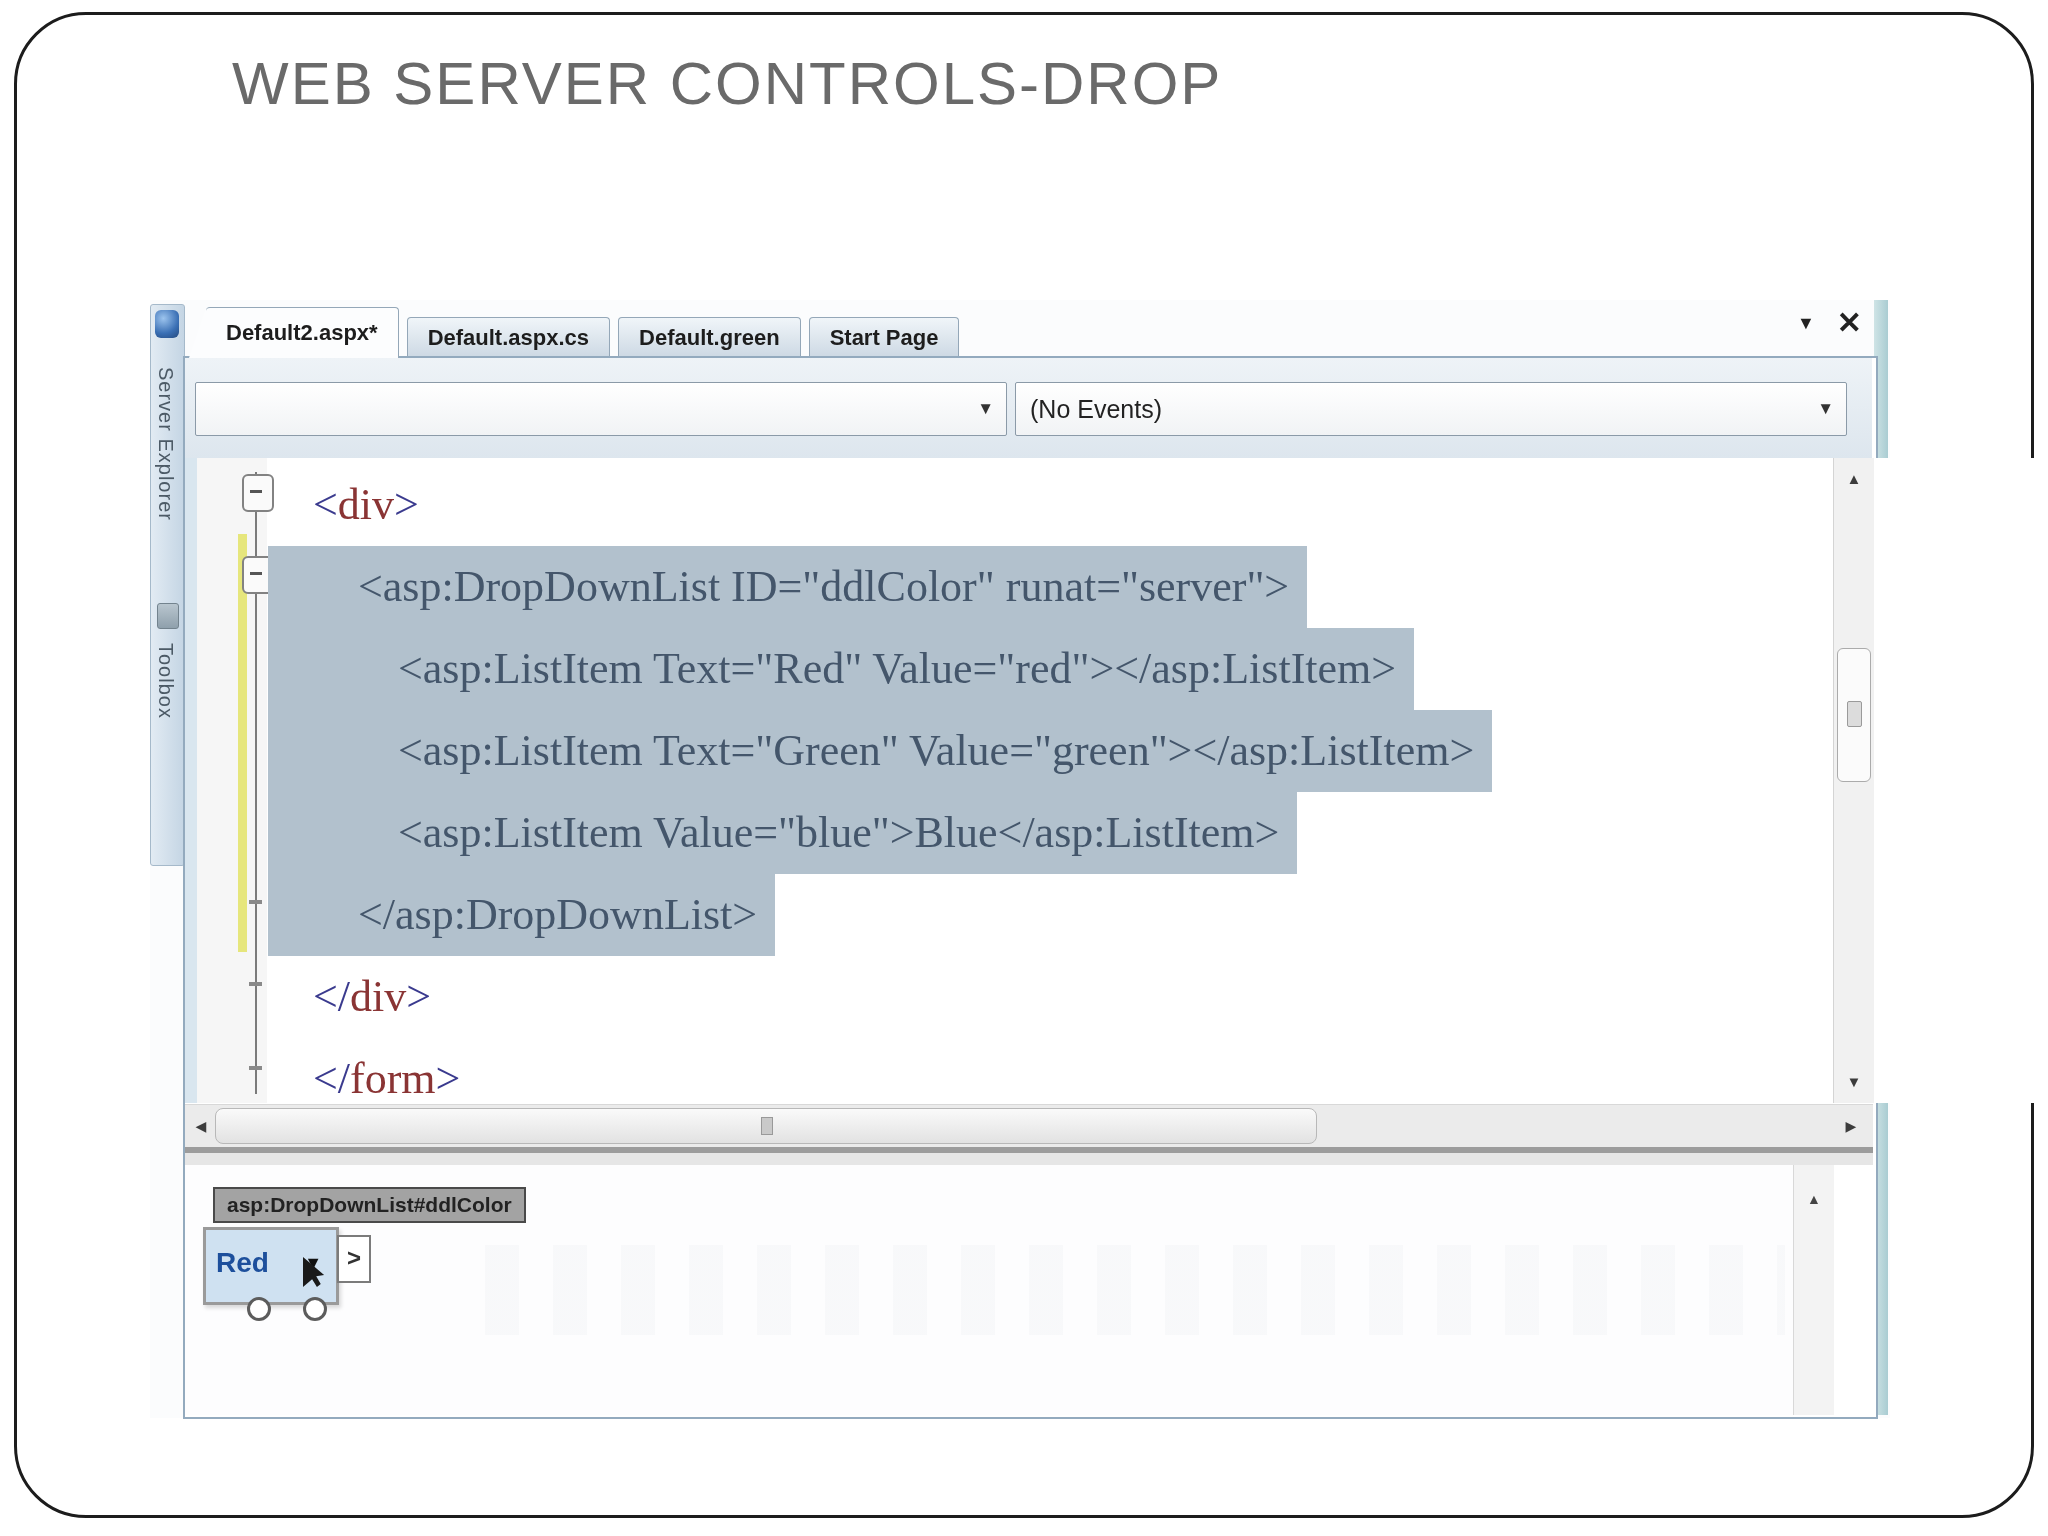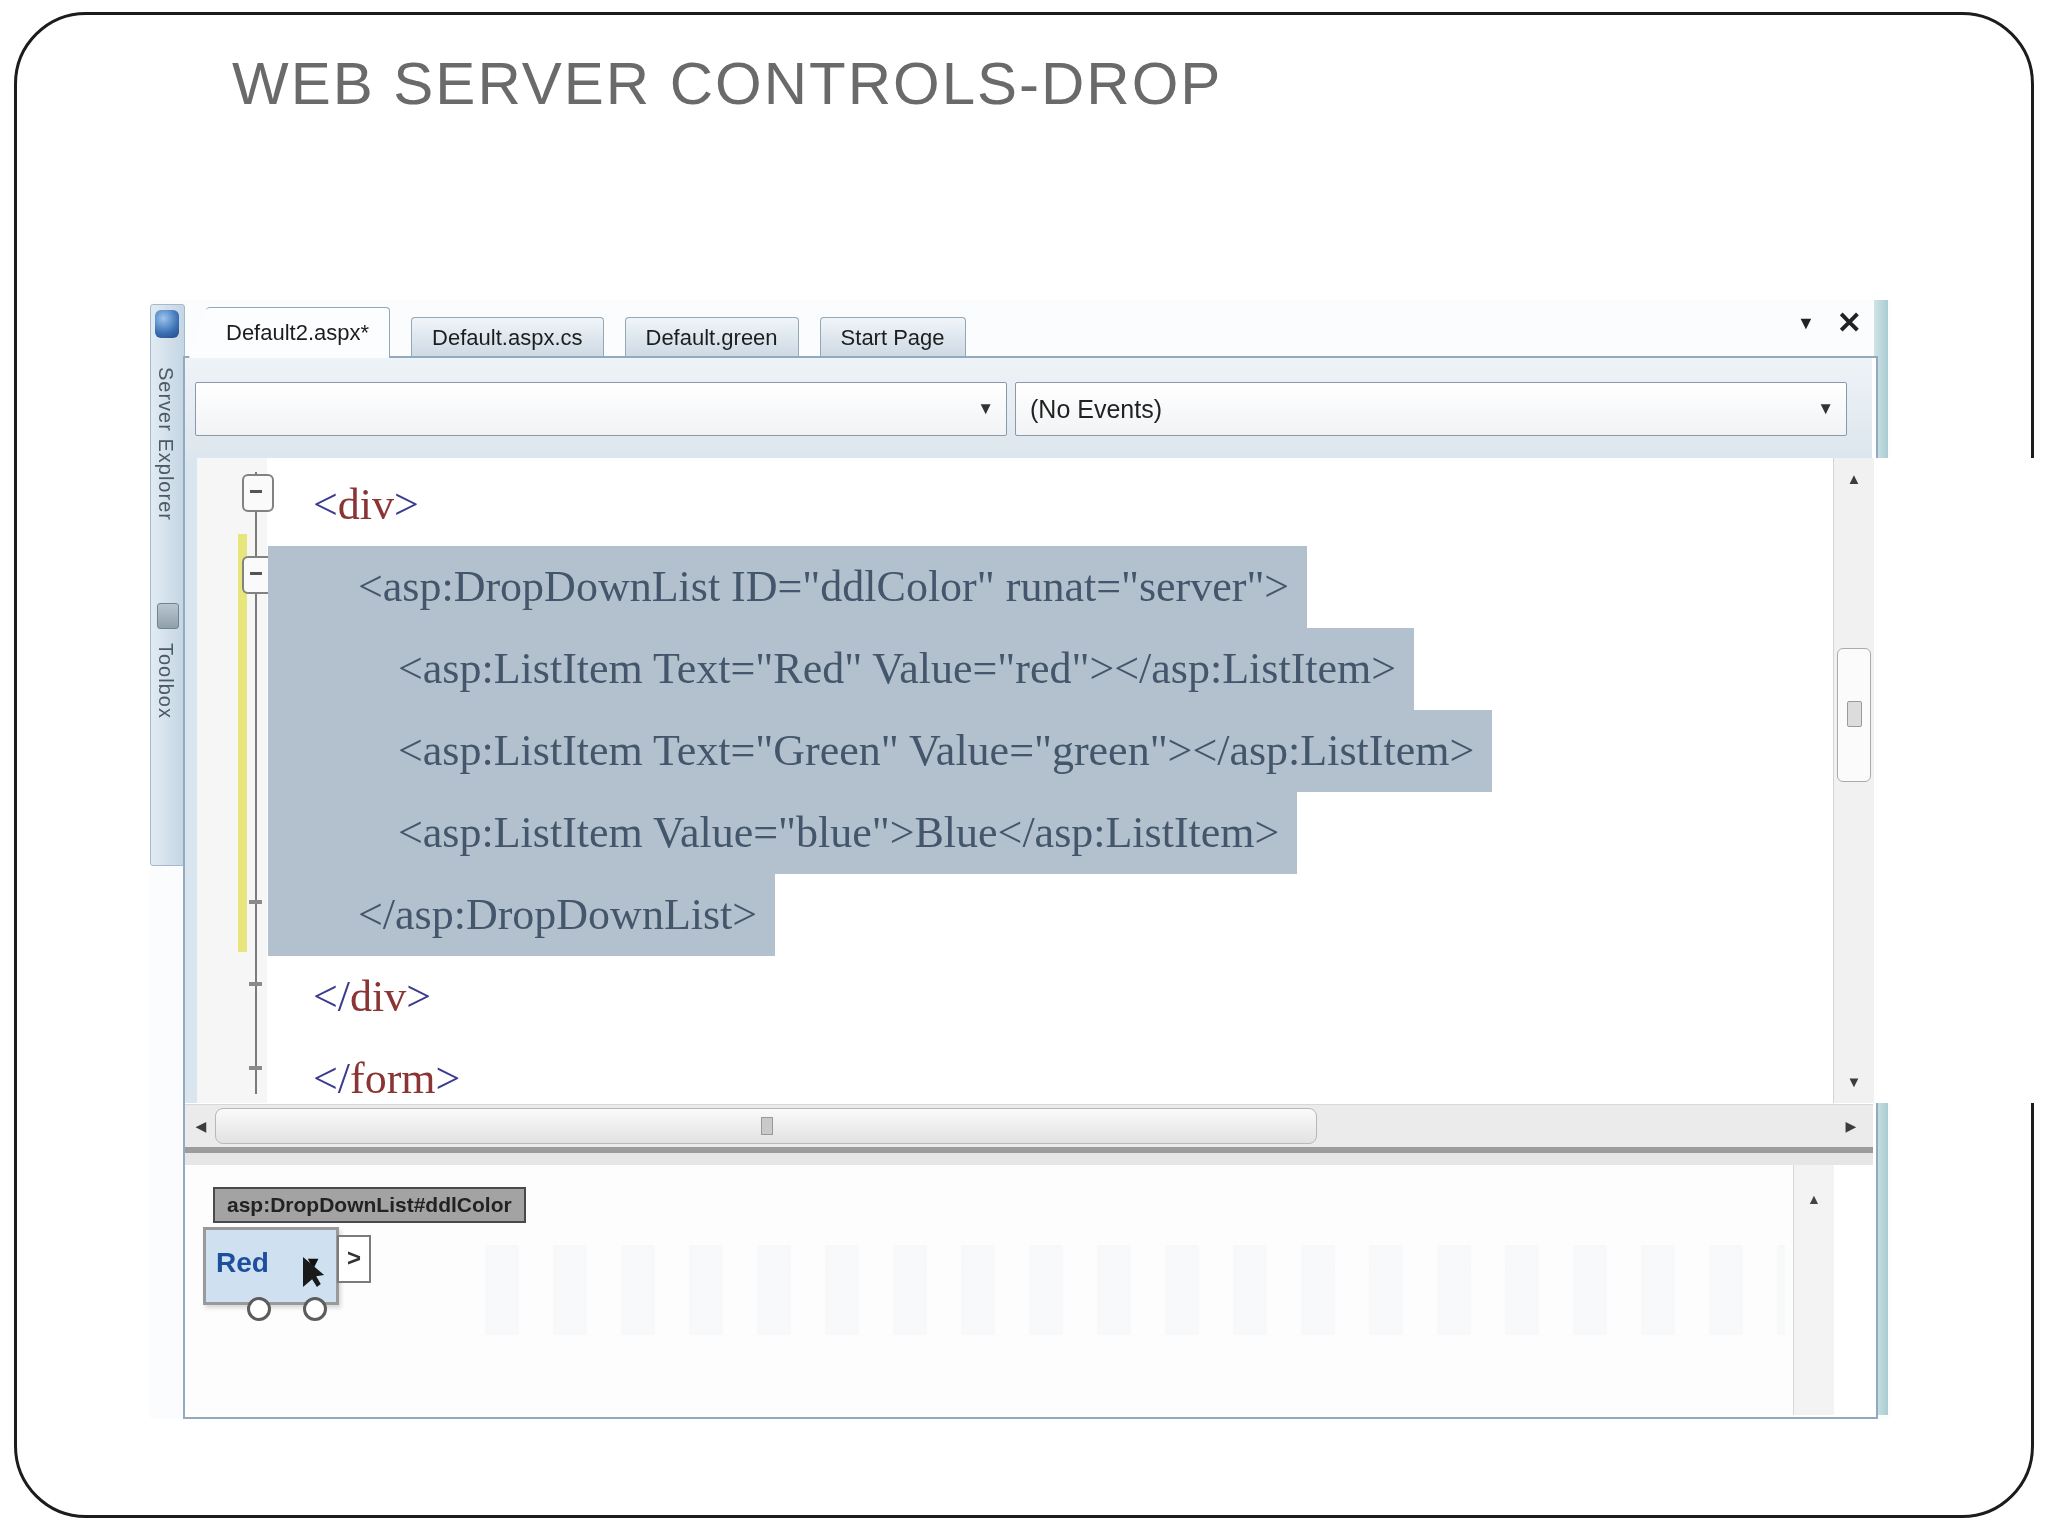--- a/index.html
+++ b/index.html
@@ -32,21 +32,21 @@
     background:radial-gradient(circle at 35% 30%,#9cc4ee,#3a6fb4 60%,#24497e);}
   .strip-label{position:absolute;left:3px;writing-mode:vertical-rl;font-size:20px;color:#4c5a66;
     letter-spacing:1px;white-space:nowrap;}
   .strip-label.first{top:62px;}
   .strip-label.second{top:338px;}
   .toolbox-icon{position:absolute;left:6px;top:298px;width:20px;height:24px;border-radius:3px;
     background:linear-gradient(180deg,#b9c6cf,#8fa0ac);border:1px solid #73838e;}
 
   
   .tab-strip{position:absolute;left:56px;top:4px;height:54px;display:flex;align-items:flex-end;}
-  .tab{height:40px;line-height:40px;padding:0 20px;margin-right:21px;font-size:22px;font-weight:normal;
+  .tab{height:40px;line-height:40px;padding:0 20px;margin-right:8px;font-size:22px;font-weight:bold;
     color:#1d1d1d;background:linear-gradient(180deg,#f0f5f9,#ccd8e3);
     border:1px solid #94a7b8;border-bottom:none;border-radius:4px 4px 0 0;}
   .tab.active{height:50px;line-height:50px;background:#fcfdfe;position:relative;border-left:none;z-index:2;}
   .tab.active::before{content:"";position:absolute;left:-17px;bottom:0;width:0;height:0;
     border-bottom:50px solid #fcfdfe;border-left:17px solid transparent;}
   .win-btns{position:absolute;right:28px;top:8px;display:flex;gap:22px;align-items:center;}
   .win-drop{font-size:18px;color:#222;}
   .win-close{font-size:30px;font-weight:bold;color:#222;line-height:30px;}
 
   

